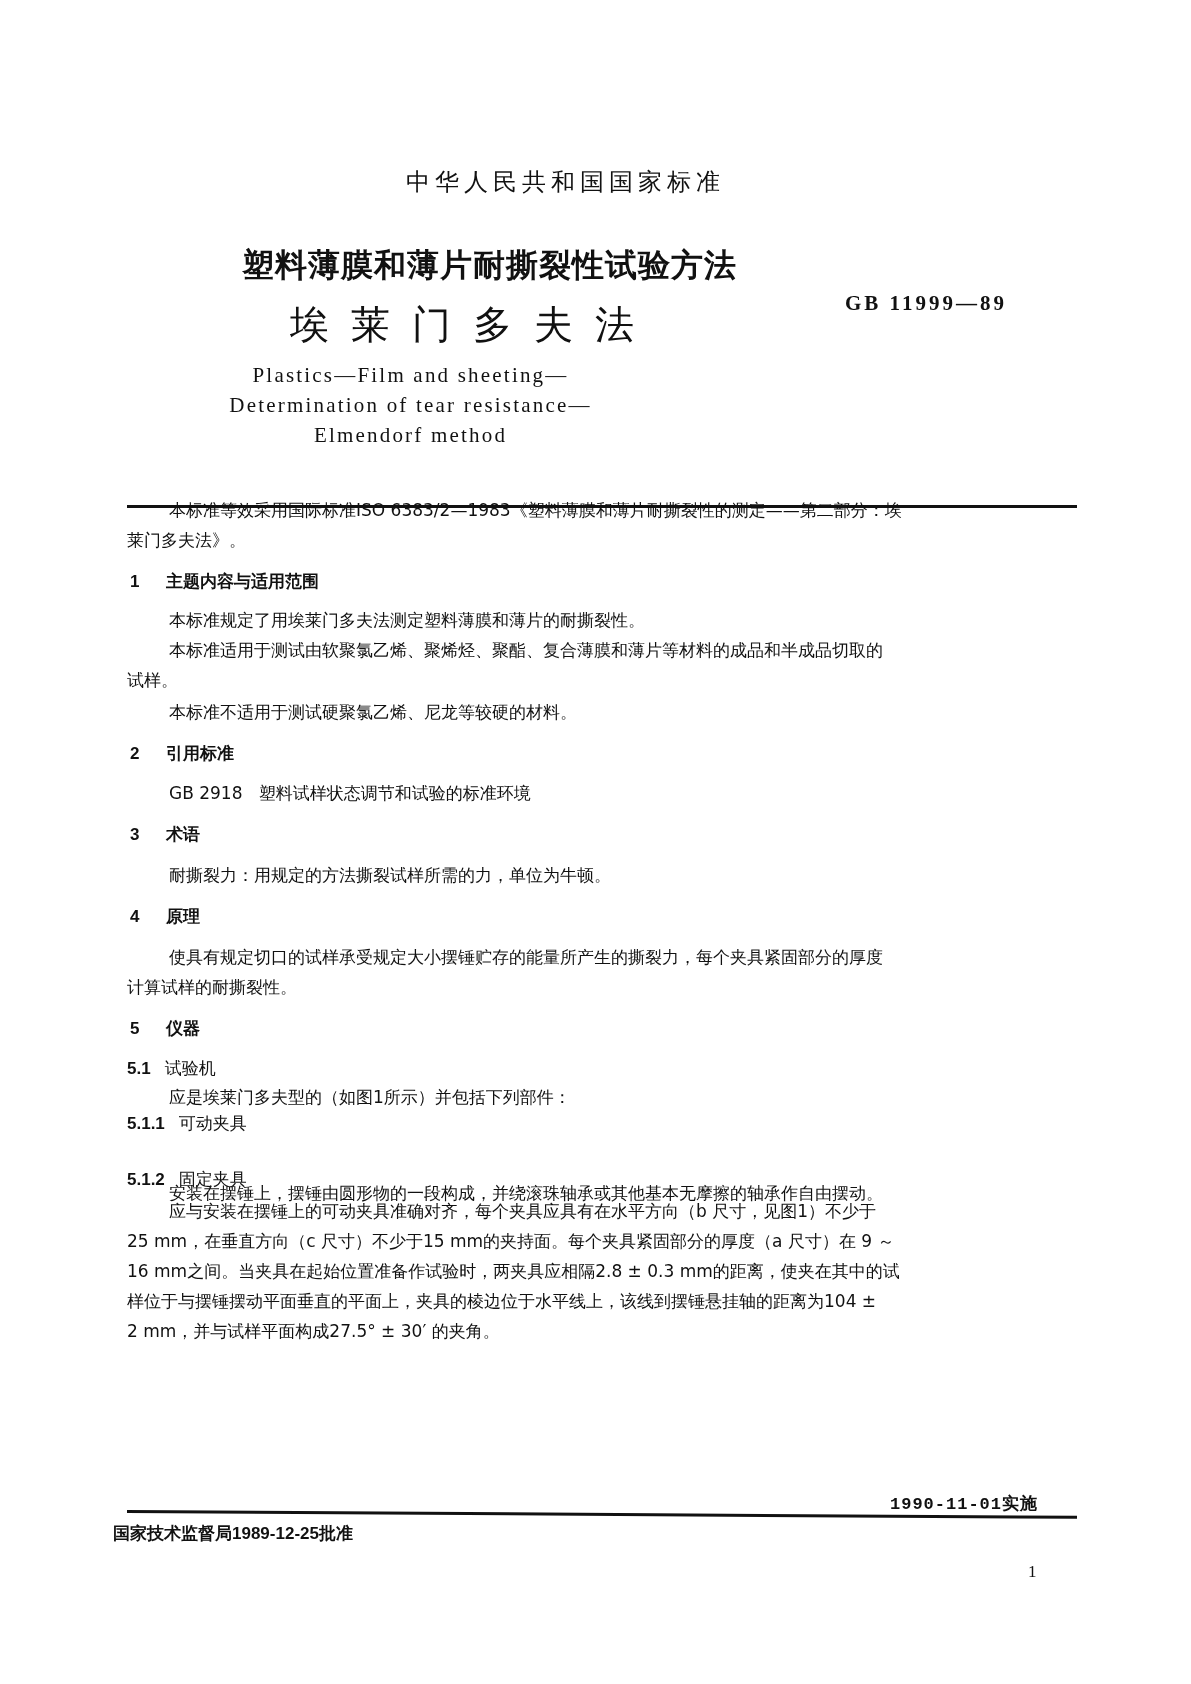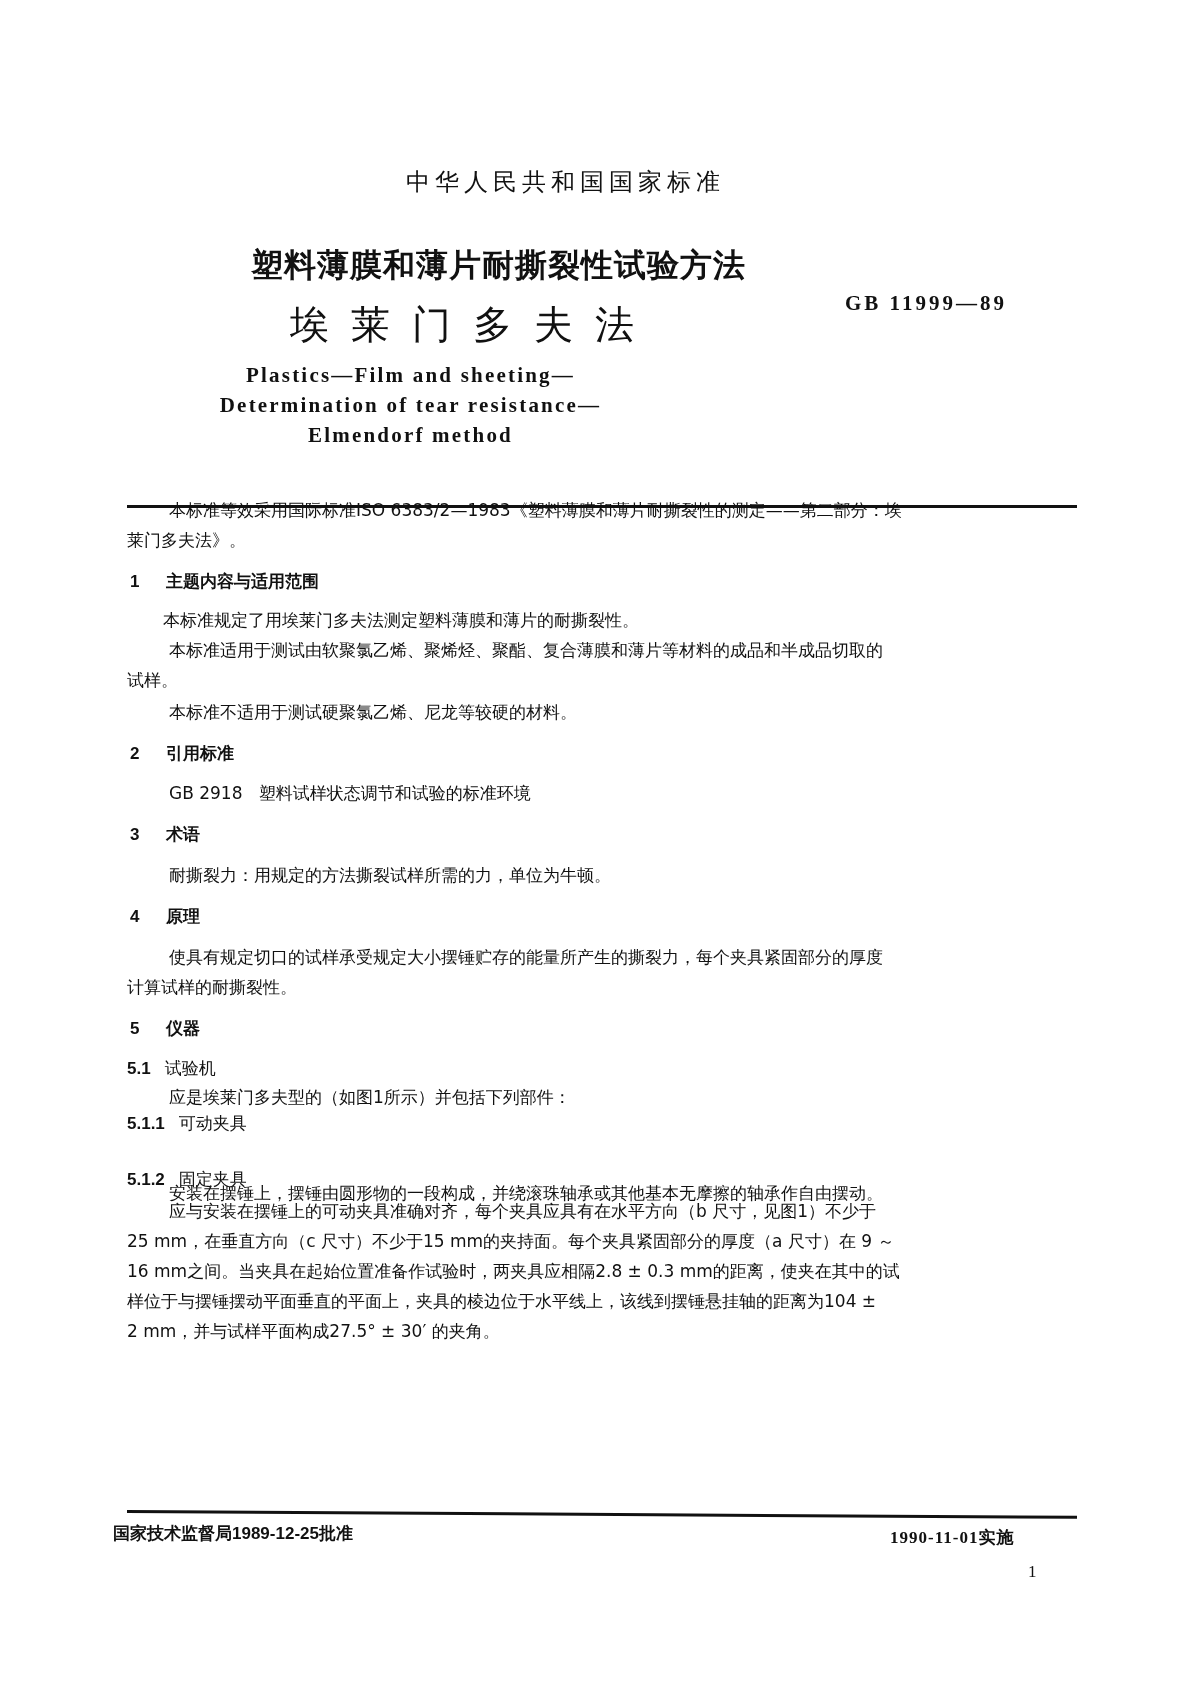--- a/index.html
+++ b/index.html
@@ -9,34 +9,34 @@
     color: #111111;
   }
   .abs { position: absolute; }
   .header-national {
     left: 0; width: 1191px; top: 166px; text-align: center;
     font-family: "DejaVu Sans", sans-serif; font-size: 24px; letter-spacing: 5px;
     padding-left: 0; box-sizing: border-box;
   }
   .header-national span { display: inline-block; margin-left: -60px; }
   .title-cn {
-    left: 251px; top: 244px; font-family: "DejaVu Sans", sans-serif;
+    left: 242px; top: 244px; font-family: "DejaVu Sans", sans-serif;
     font-size: 32px; font-weight: bold; letter-spacing: 1px; white-space: nowrap;
   }
   .subtitle-cn {
     left: 290px; top: 298px; font-family: "DejaVu Sans", sans-serif;
     font-size: 39px; letter-spacing: 22px; white-space: nowrap;
   }
   .std-number {
     left: 845px; top: 291px; font-family: "Liberation Serif", serif;
     font-weight: bold; font-size: 21px; letter-spacing: 3px; white-space: nowrap;
   }
   .title-en {
     left: 0; width: 951px; top: 360px; text-align: center;
-    font-family: "Liberation Serif", serif; font-weight: bold; font-size: 21px;
+    font-family: "Liberation Serif", serif; font-weight: normal; font-size: 21px;
     letter-spacing: 2.2px; line-height: 30px;
   }
   .title-en div { margin-left: -130px; }
   .rule-top {
     left: 127px; top: 505px; width: 950px; height: 3px; background: #111;
   }
   .rule-bottom {
     left: 127px; top: 1510px; width: 950px; height: 3px; background: #111;
     transform: rotate(0.35deg); transform-origin: left center;
   }
@@ -58,21 +58,21 @@
   }
   .subheading .num {
     display: inline-block; font-family: "Liberation Sans", sans-serif;
     font-weight: bold; margin-right: 14px;
   }
   .footer-left {
     left: 113px; top: 1522px; font-family: Liberation Sans, sans-serif;
     font-size: 17px; font-weight: bold; white-space: nowrap;
   }
   .footer-right {
-    left: 890px; top: 1526px; font-family: Liberation Serif, serif;
+    left: 890px; top: 1492px; font-family: Liberation Mono, monospace;
     font-size: 17px; font-weight: bold; white-space: nowrap; letter-spacing: 1px;
   }
   .page-num {
     left: 1028px; top: 1562px; font-family: "Liberation Serif", serif; font-size: 17px;
   }
 </style>
 </head>
 <body>
 
 <div class="abs header-national">
@@ -90,21 +90,21 @@
 </div>
 
 <div class="abs rule-top"></div>
 
 <div class="abs body-text indent" style="left:127px; top:495px;">本标准等效采用国际标准ISO 6383/2—1983《塑料薄膜和薄片耐撕裂性的测定——第二部分：埃</div>
 <div class="abs body-text" style="left:127px; top:525px;">莱门多夫法》。</div>
 
 <div class="abs heading" style="left:130px; top:570px;">
   <span class="num">1</span><span>主题内容与适用范围</span>
 </div>
-<div class="abs body-text indent" style="left:121px; top:605px;">本标准规定了用埃莱门多夫法测定塑料薄膜和薄片的耐撕裂性。</div>
+<div class="abs body-text indent" style="left:127px; top:605px;">本标准规定了用埃莱门多夫法测定塑料薄膜和薄片的耐撕裂性。</div>
 <div class="abs body-text indent" style="left:127px; top:635px;">本标准适用于测试由软聚氯乙烯、聚烯烃、聚酯、复合薄膜和薄片等材料的成品和半成品切取的</div>
 <div class="abs body-text" style="left:127px; top:665px;">试样。</div>
 <div class="abs body-text indent" style="left:127px; top:697px;">本标准不适用于测试硬聚氯乙烯、尼龙等较硬的材料。</div>
 
 <div class="abs heading" style="left:130px; top:742px;">
   <span class="num">2</span><span>引用标准</span>
 </div>
 <div class="abs body-text indent" style="left:127px; top:778px; white-space:pre;">GB 2918   塑料试样状态调节和试验的标准环境</div>
 
 <div class="abs heading" style="left:130px; top:823px;">

